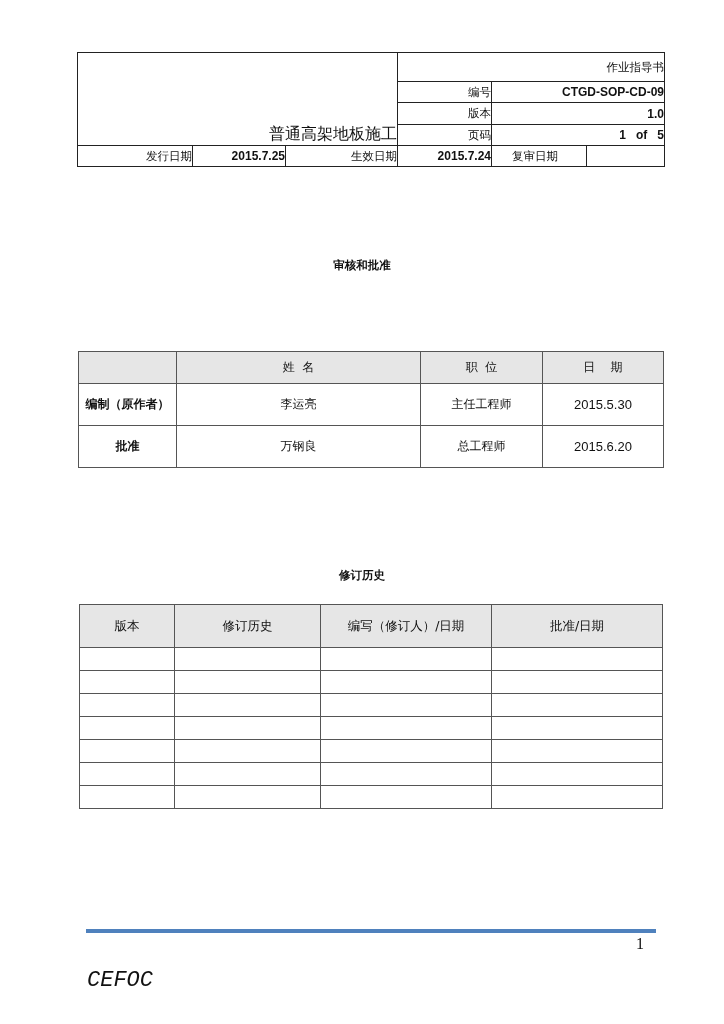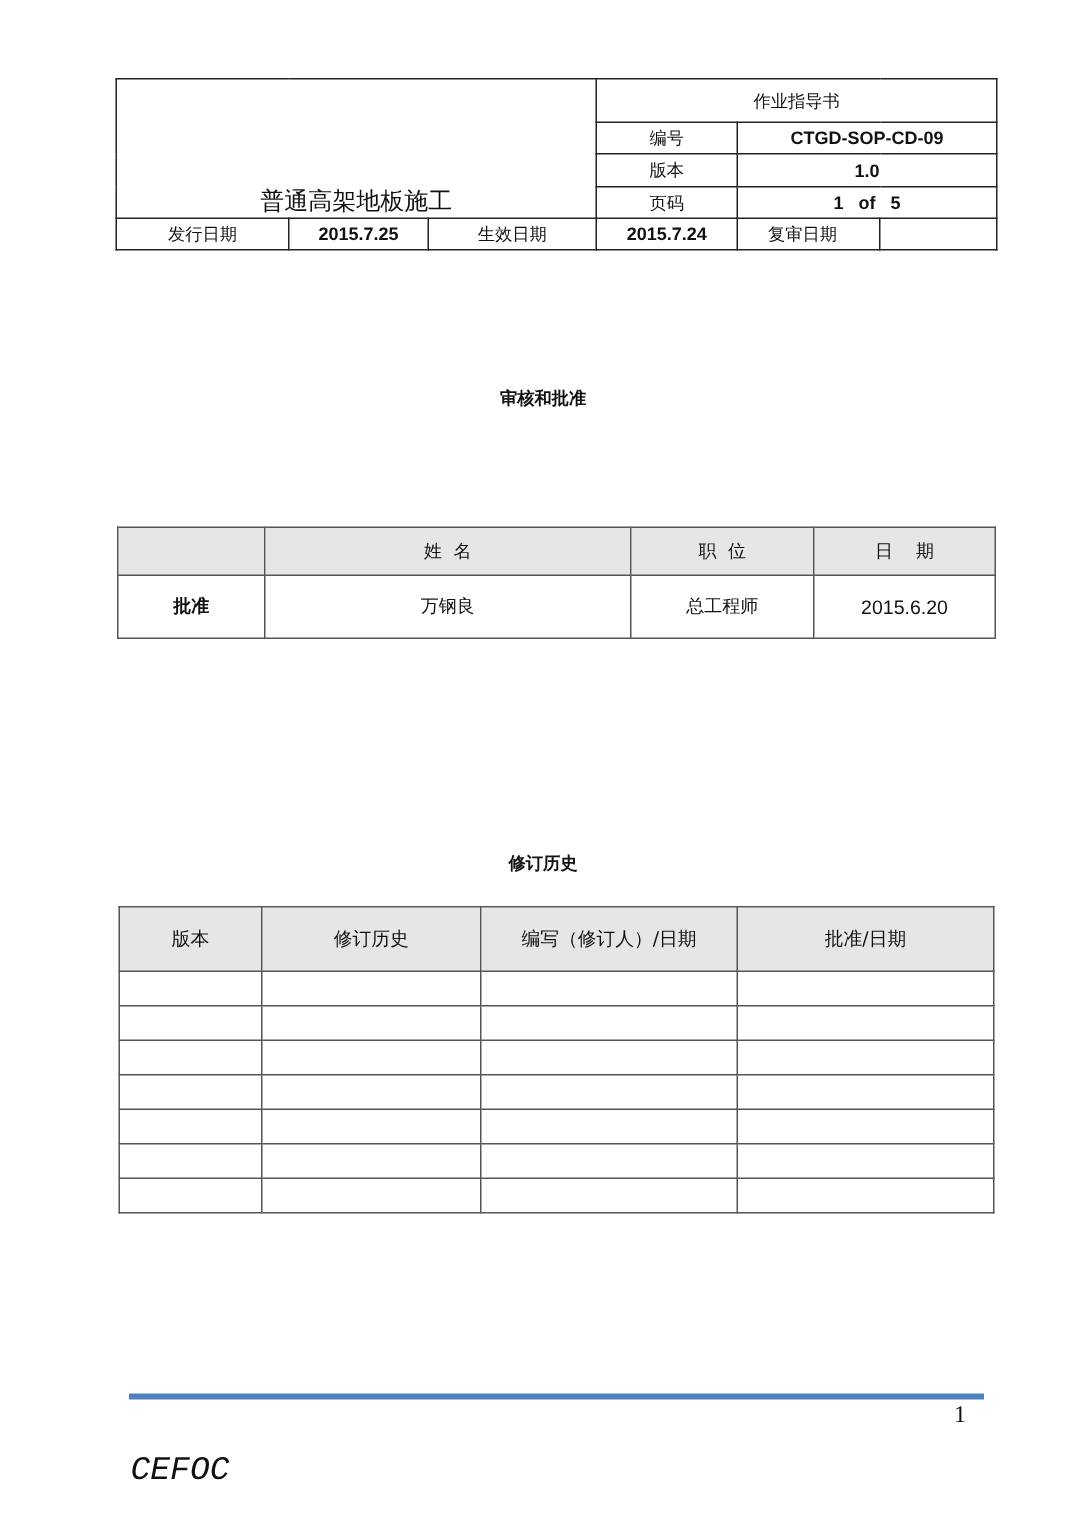--- a/index.html
+++ b/index.html
@@ -4,21 +4,21 @@
 <style>
   html, body { margin: 0; padding: 0; background: #ffffff; }
   body { width: 724px; height: 1024px; position: relative; overflow: hidden;
          font-family: "DejaVu Sans", sans-serif; color: #111; }
   .abs { position: absolute; }
   table { border-collapse: collapse; table-layout: fixed; position: absolute; }
   td { padding: 0; text-align: center; vertical-align: middle; overflow: hidden; white-space: nowrap; }
 
   
   #hdr { left: 77px; top: 52px; width: 587px; border: 1.5px solid #222; }
-  #hdr td { border: 1px solid #222; font-size: 11.5px; }
+  #hdr td { border: 1px solid #222; font-size: 11.5px; text-align: right; }
   #hdr .bold { font-weight: bold; font-family: "Liberation Sans", sans-serif; font-size: 12px; }
   #hdr .title-cell { font-size: 16px; vertical-align: bottom; }
 
   .section-title { width: 724px; text-align: center; font-size: 11.5px; font-weight: bold; }
 
   
   #appr { left: 78px; top: 351px; width: 585px; border: 1.5px solid #555; }
   #appr td { border: 1px solid #555; font-size: 12px; margin-top: 23px; }
   #appr tr.head td { background: #e6e6e6; height: 31px; }
   #appr tr.row td { height: 41px; }
@@ -85,20 +85,26 @@
       <col style="width:121px">
   </colgroup>
   <tbody>
       <tr class="head">
     <td></td>
     <td style="white-space:pre">姓  名</td>
     <td style="white-space:pre">职  位</td>
     <td style="white-space:pre">日    期</td>
   </tr>
   <tr class="row">
+    <td class="rowhead">编制（原作者）</td>
+    <td>李运亮</td>
+    <td>主任工程师</td>
+    <td class="num">2015.5.30</td>
+  </tr>
+  <tr class="row">
     <td class="rowhead">批准</td>
     <td>万钢良</td>
     <td>总工程师</td>
     <td class="num">2015.6.20</td>
   </tr>
 </tbody>
   </table>
 
 <div class="abs section-title" style="left:0;top:568px">修订历史</div>
 

